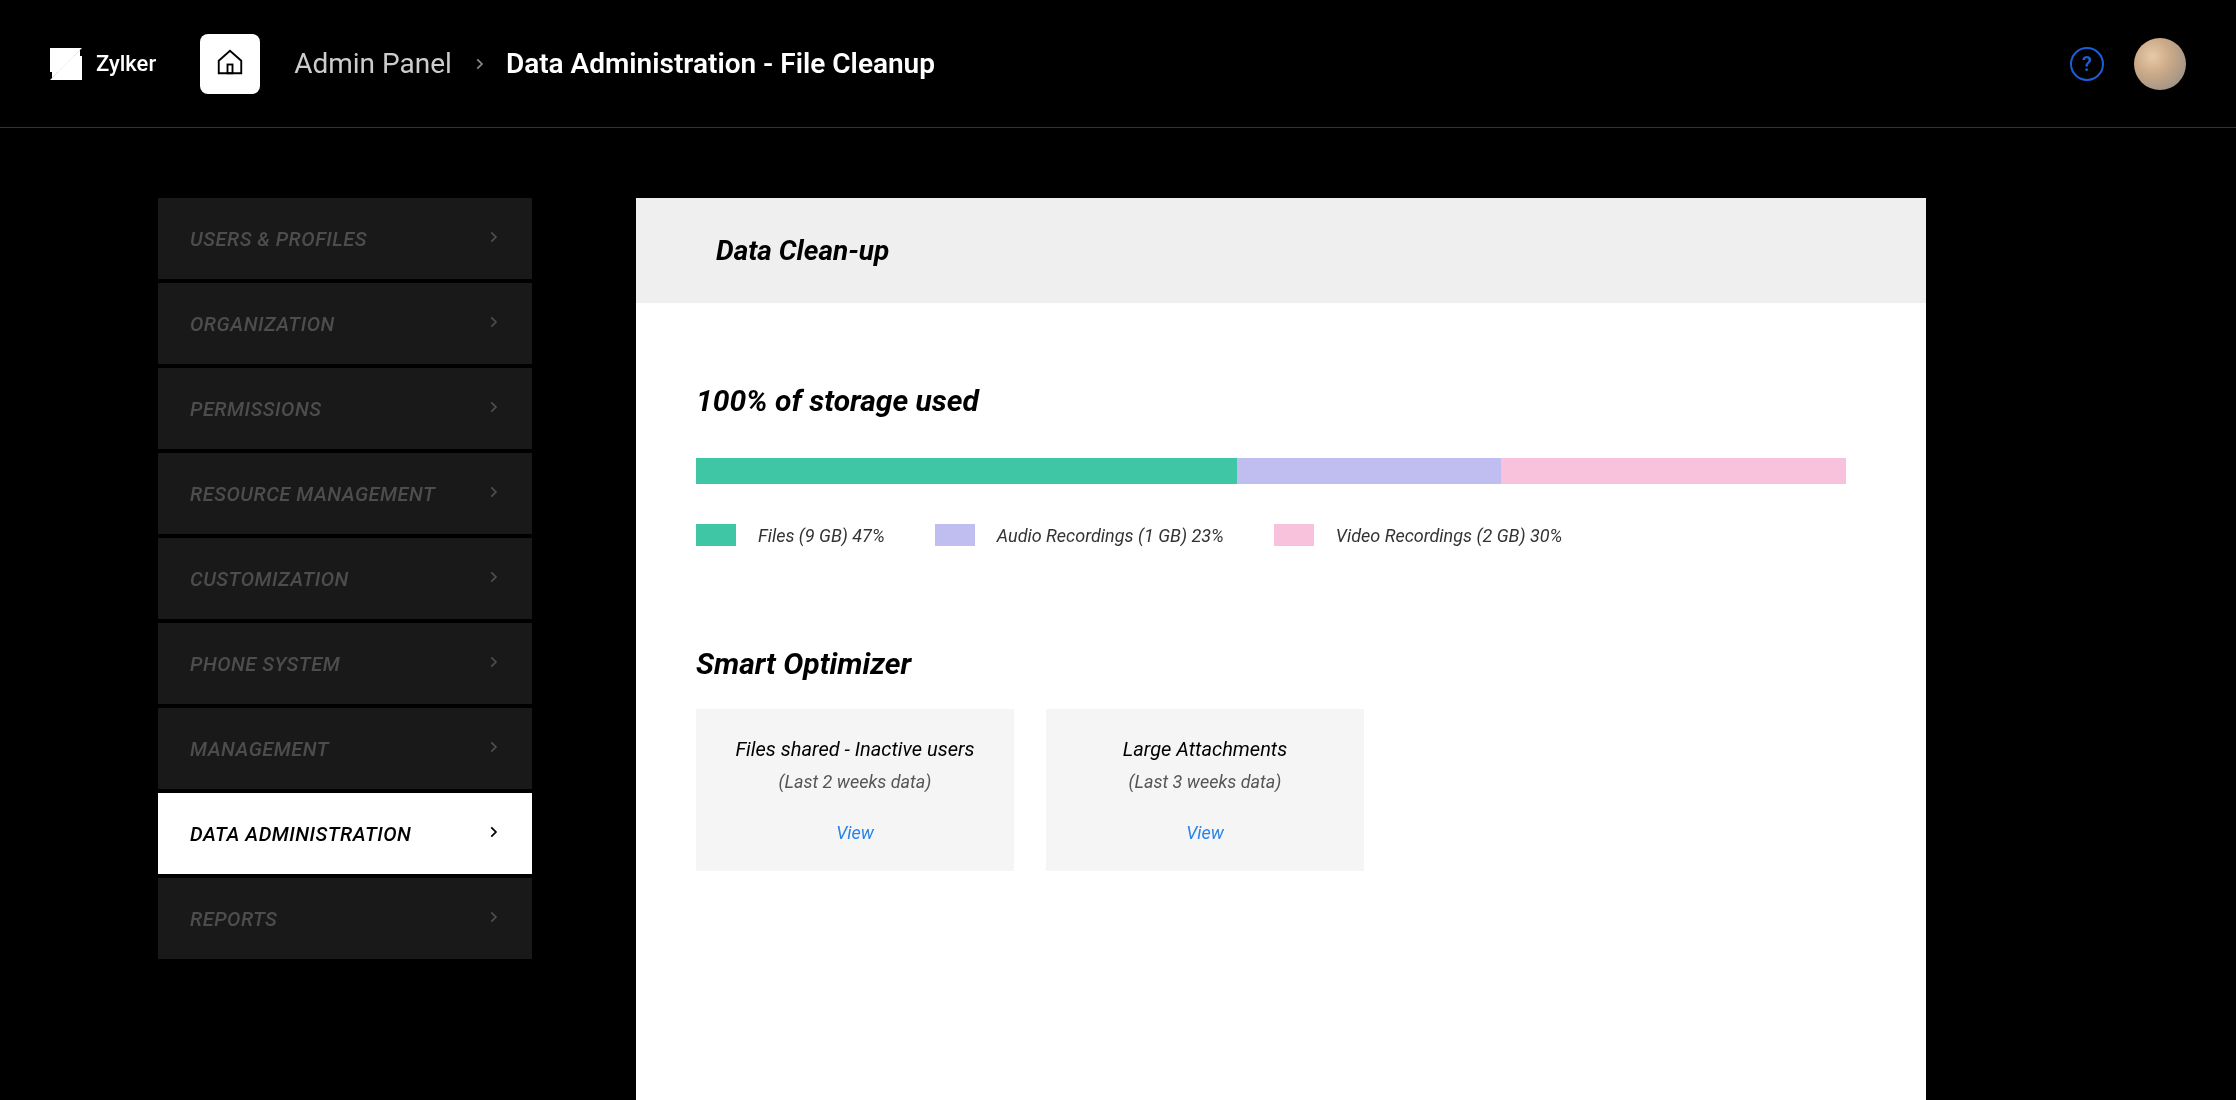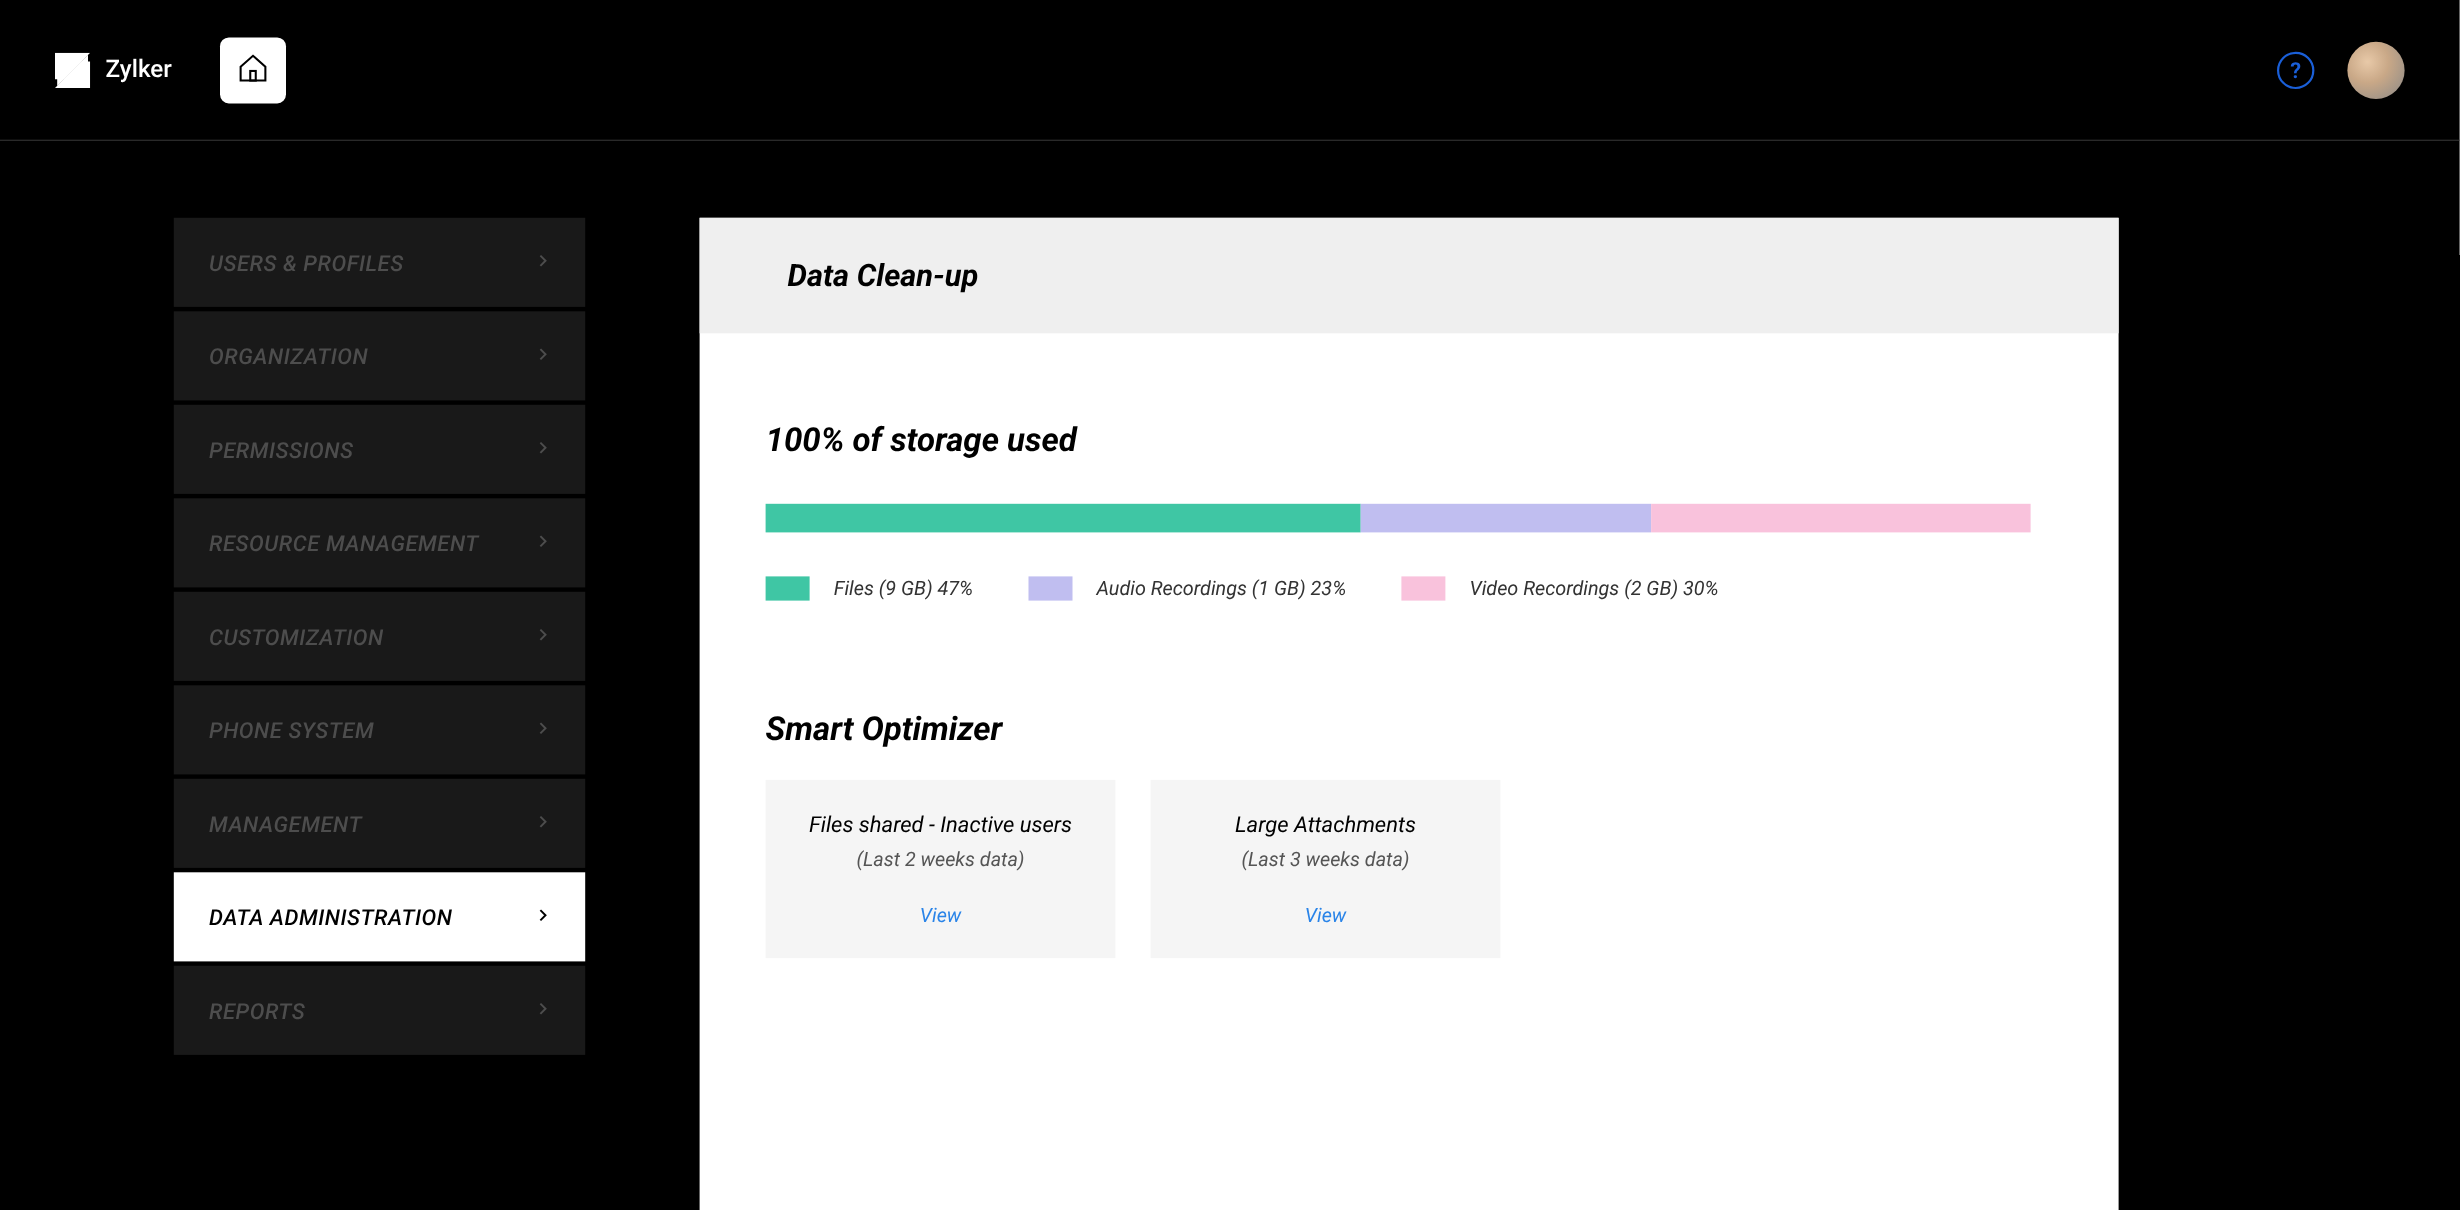--- a/index.html
+++ b/index.html
@@ -231,20 +231,29 @@
     <span class="brand-name">Zylker</span>
   </div>
   <div class="home-btn">
     <span>
       <svg width="30" height="30" viewBox="0 0 24 24" fill="none" stroke="#000" stroke-width="1.5">
         <path d="M3 11 L12 3 L21 11 V21 H3 Z"></path>
         <rect x="10" y="14" width="4" height="7" stroke="#000" fill="none"></rect>
       </svg>
     </span>
   </div>
+  <div class="breadcrumb">
+    <span class="breadcrumb-item">Admin Panel</span>
+    <span class="breadcrumb-sep">
+      <svg width="14" height="14" viewBox="0 0 24 24" fill="none" stroke="#888" stroke-width="3">
+          <polyline points="9 4 17 12 9 20"></polyline>
+        </svg>
+    </span>
+    <span class="breadcrumb-item active">Data Administration - File Cleanup</span>
+  </div>
   <div class="header-right">
     <div class="help-icon">?</div>
     <div class="avatar"></div>
   </div>
 </div>
 
 <div class="content-wrap">
   <div class="sidebar">
     <div class="sidebar-item">
       <span class="sidebar-item-label">USERS &amp; PROFILES</span>

